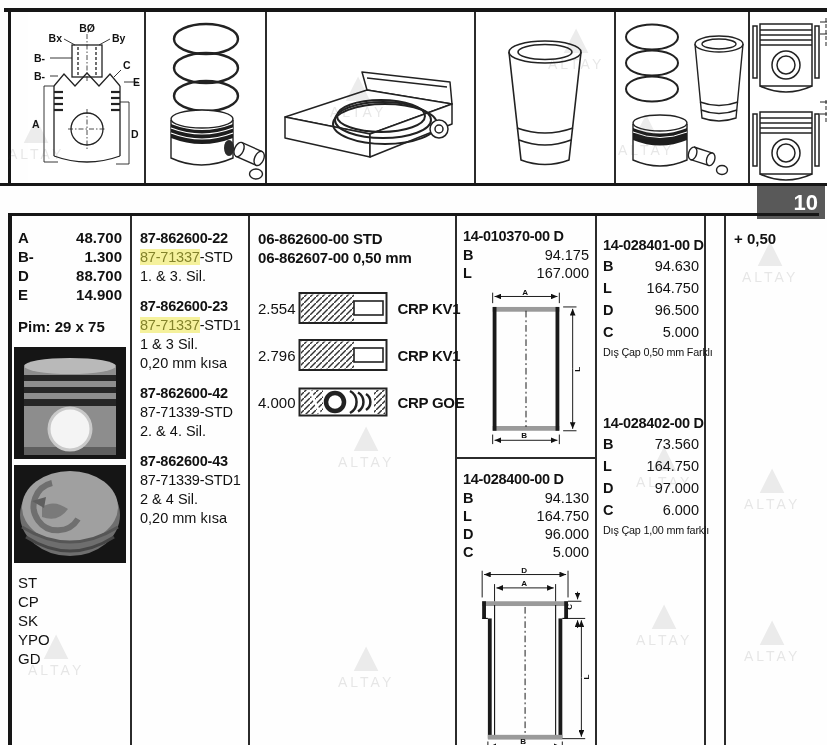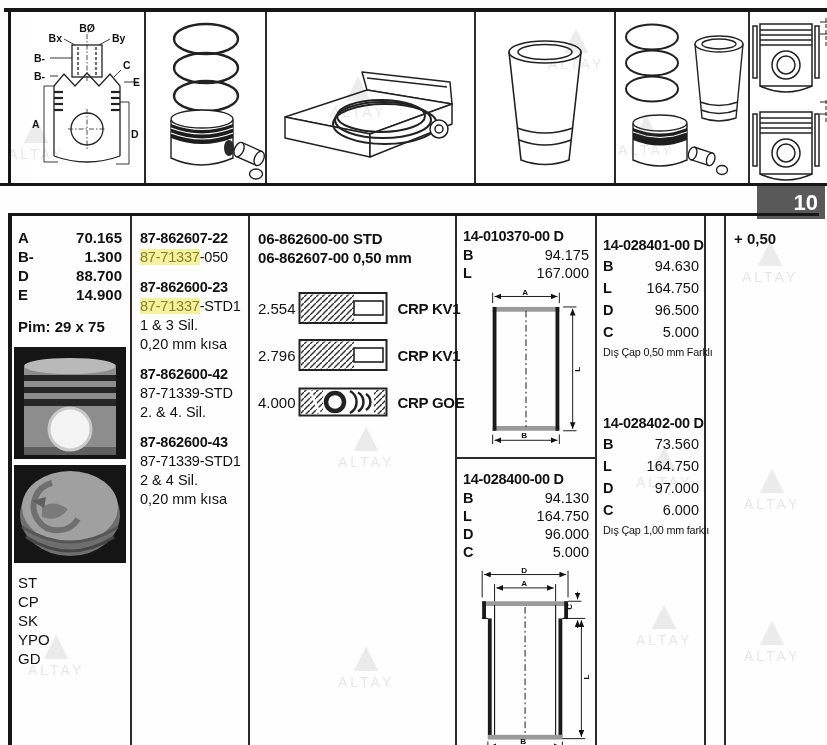--- a/index.html
+++ b/index.html
@@ -255,21 +255,21 @@
   </div>
 
   <div class="badge">10</div>
 
   <div class="table">
 
     <div class="col colA">
       <div class="spec-rows">
         <div class="srow">
           <span>A</span>
-          <span>70.165</span>
+          <span>48.700</span>
         </div>
         <div class="srow">
           <span>B-</span>
           <span>1.300</span>
         </div>
         <div class="srow">
           <span>D</span>
           <span>88.700</span>
         </div>
         <div class="srow">
@@ -312,22 +312,23 @@
         <div>ST</div>
         <div>CP</div>
         <div>SK</div>
         <div>YPO</div>
         <div>GD</div>
       </div>
     </div>
 
     <div class="col colB">
       <div class="pgroup">
-        <div class="pn-main">87-862607-22</div>
-        <div class="pn-sub"><span class="hl">87-71337</span><span>-050</span></div>
+        <div class="pn-main">87-862600-22</div>
+        <div class="pn-sub"><span class="hl">87-71337</span><span>-STD</span></div>
+        <div class="pn-note">1. &amp; 3. Sil.</div>
       </div>
       <div class="pgroup">
         <div class="pn-main">87-862600-23</div>
         <div class="pn-sub"><span class="hl">87-71337</span><span>-STD1</span></div>
         <div class="pn-note">1 &amp; 3 Sil.</div>
         <div class="pn-note">0,20 mm kısa</div>
       </div>
       <div class="pgroup">
         <div class="pn-main">87-862600-42</div>
         <div class="pn-sub"><span>87-71339</span><span>-STD</span></div>

